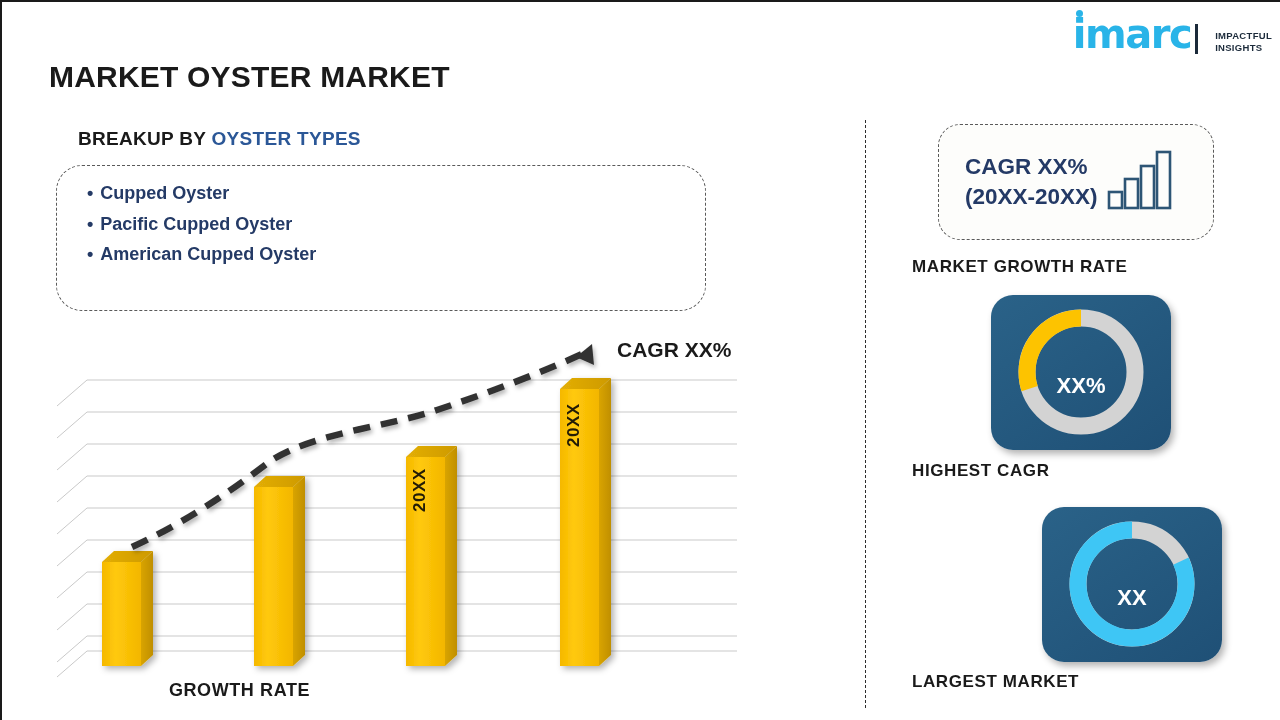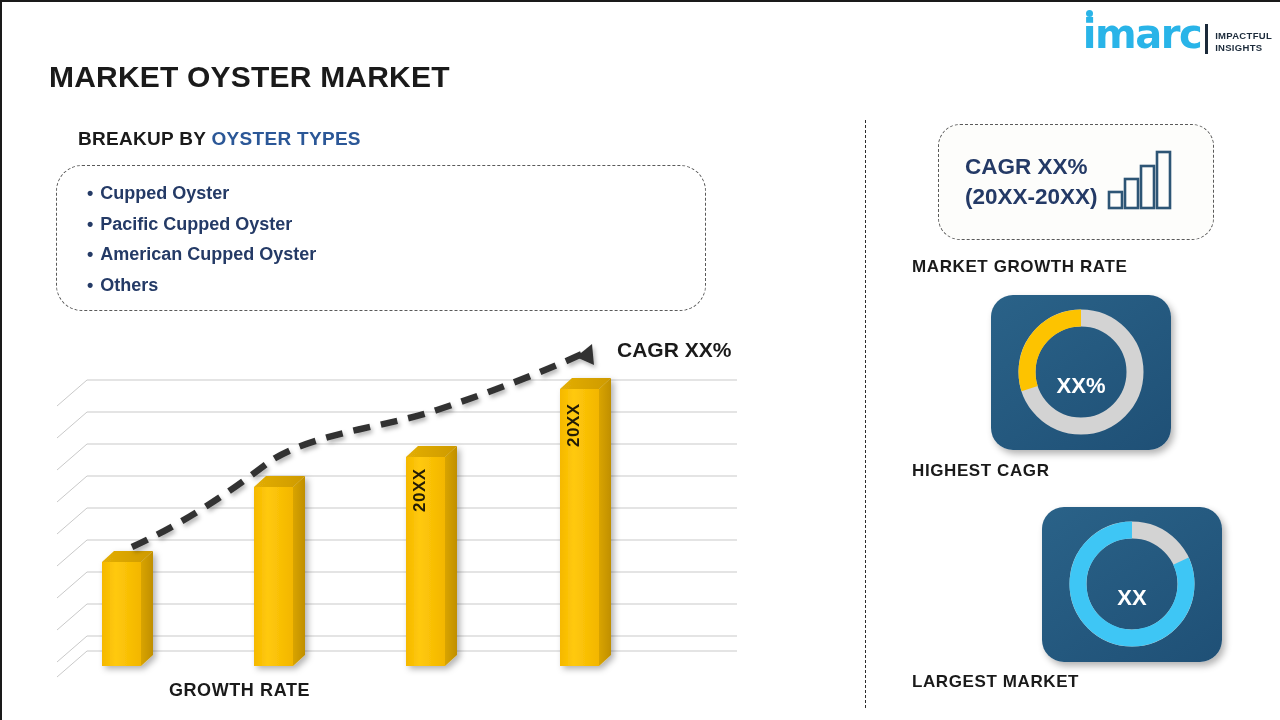--- a/index.html
+++ b/index.html
@@ -51,20 +51,21 @@
     width: 3px; height: 30px;
     background: #1b2a3a;
     margin: 0 7px 0 4px;
   }
   #logo .tagline {
     font-size: 9.5px;
     font-weight: 700;
     color: #1b2a3a;
     line-height: 12px;
     letter-spacing: .3px;
+    margin-left: 10px;
   }
 
   
   #page-title {
     position: absolute;
     left: 47px; top: 58px;
     font-size: 30px;
     font-weight: 700;
     color: #1a1a1a;
     letter-spacing: .2px;
@@ -223,21 +224,20 @@
 
   <div id="breakup-heading">
     <span>BREAKUP BY </span><span class="hl">OYSTER TYPES</span>
   </div>
 
   <div id="types-box">
     <ul>
       <li><span class="b">•</span><span>Cupped Oyster</span></li>
       <li><span class="b">•</span><span>Pacific Cupped Oyster</span></li>
       <li><span class="b">•</span><span>American Cupped Oyster</span></li>
-      <li><span class="b">•</span><span>Others</span></li>
     </ul>
   </div>
 
   <div id="divider"></div>
 
   <div id="chart">
     <svg width="700" height="350" viewBox="0 0 700 350">
       <defs>
         <linearGradient id="barFront" x1="0" y1="0" x2="1" y2="0">
           <stop offset="0%" stop-color="#F5B800"></stop>

